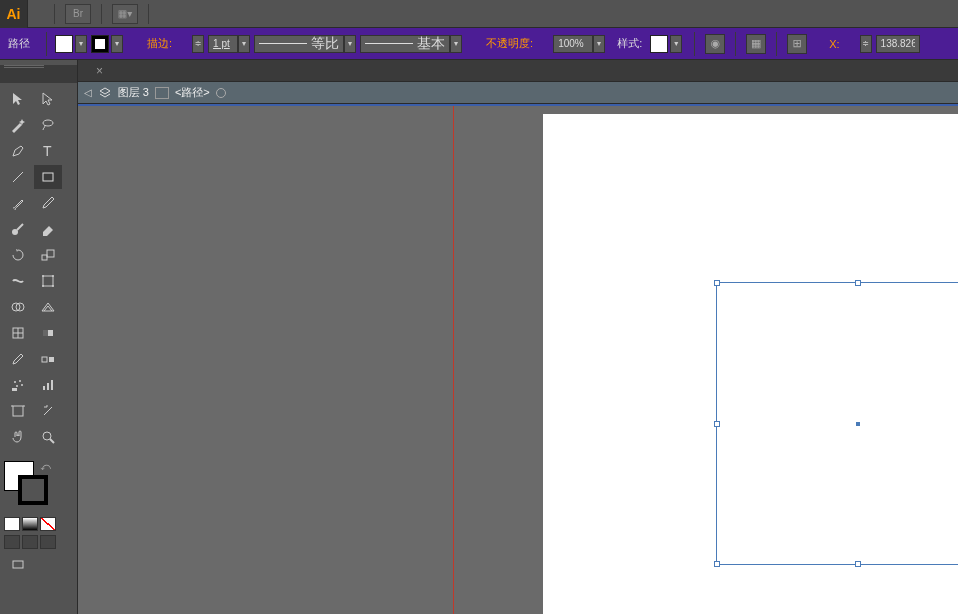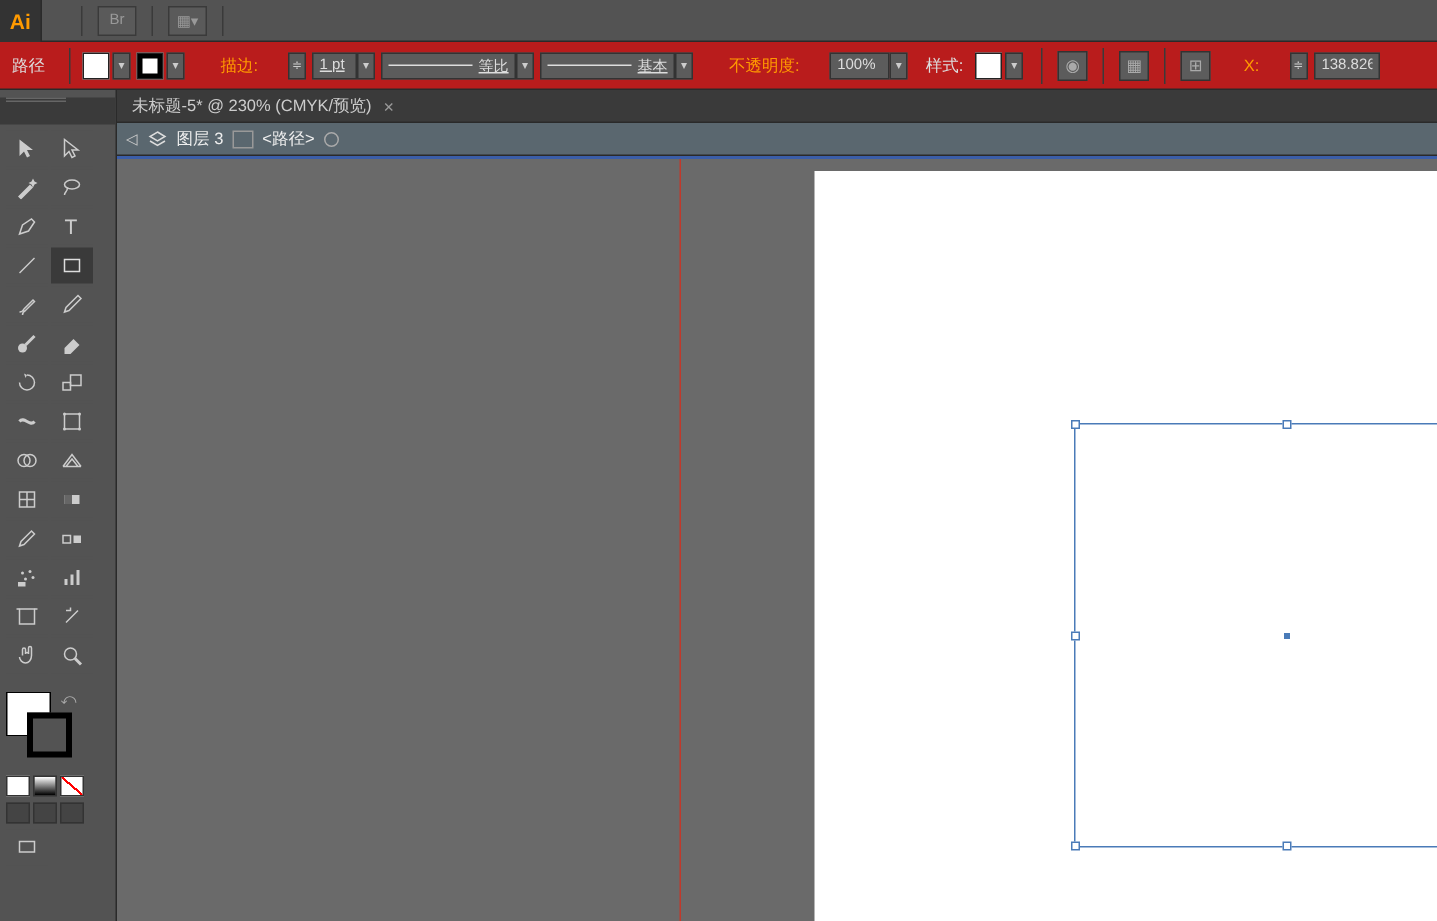--- a/index.html
+++ b/index.html
@@ -4,34 +4,34 @@
 <style>
 *{margin:0;padding:0;box-sizing:border-box;font-family:"Microsoft YaHei",sans-serif;}
 body{background:#4a4a4a;width:958px;height:614px;overflow:hidden;font-size:11px;color:#ccc;}
 .menubar{height:28px;background:#535353;display:flex;align-items:center;border-bottom:1px solid #2a2a2a;}
 .app-icon{width:28px;height:28px;background:#333;color:#ff9a00;display:flex;align-items:center;justify-content:center;font-weight:bold;font-size:14px;border-right:1px solid #2a2a2a;}
 .menu-items{display:flex;align-items:center;}
 .menu-item{padding:0 8px;height:28px;line-height:28px;color:#ddd;cursor:pointer;}
 .menubar-right{display:flex;align-items:flex-start;gap:4px;margin-left:20px;}
 .menubar-sep{width:1px;height:20px;background:#3a3a3a;margin:0 6px;}
 .mb-btn{width:26px;height:20px;background:#5a5a5a;border:1px solid #3a3a3a;display:flex;align-items:center;justify-content:center;font-size:10px;color:#999;}
-.controlbar{height:32px;background:#b91c1c;display:flex;align-items:center;padding:0 8px;border-bottom:1px solid #2a2a2a;}
+.controlbar{height:32px;background:#4c1d95;display:flex;align-items:center;padding:0 8px;border-bottom:1px solid #2a2a2a;}
 .cb-label{color:#ddd;font-size:11px;margin-right:8px;}
 .cb-sep{width:1px;height:24px;background:#3a3a3a;margin:0 8px;}
 .swatch{width:18px;height:18px;border:1px solid #222;margin-right:2px;}
 .swatch-white{background:#fff;}
 .swatch-none{background:#fff;position:relative;}
 .swatch-none::after{content:"";position:absolute;left:0;top:0;right:0;bottom:0;background:linear-gradient(to top right,transparent 46%,red 46%,red 54%,transparent 54%);}
 .dd{width:12px;height:18px;background:#5c5c5c;border:1px solid #333;display:flex;align-items:center;justify-content:center;color:#ccc;font-size:8px;margin-right:4px;}
 .cb-text{color:#ff9a00;font-size:11px;margin:0 20px;}
 .cb-input{background:#5c5c5c;border:1px solid #333;color:#ddd;font-size:10px;padding:2px 4px;height:18px;}
 .cb-select{background:#5c5c5c;border:1px solid #333;color:#ddd;font-size:10px;height:18px;display:flex;align-items:center;padding:0 4px;}
 .cb-line{height:1px;background:#ddd;flex:1;}
 .linesel{display:flex;align-items:center;width:90px;gap:4px;}
-.linesel .lbl{color:#ddd;font-size:10px;text-decoration:underline;}
+.linesel .lbl{color:#ddd;font-size:14px;}
 .iconbtn{width:20px;height:20px;background:#5c5c5c;border:1px solid #333;display:flex;align-items:center;justify-content:center;color:#aaa;font-size:11px;margin:0 2px;}
 .main{display:flex;height:554px;}
 .sidebar{width:78px;background:#535353;border-right:1px solid #2a2a2a;}
 .tab-strip{height:18px;background:#3a3a3a;}
 .tab-handle{width:40px;height:8px;margin:5px 0 0 4px;border-top:3px double #666;}
 .toolgrid{padding:4px;}
 .toolrow{display:flex;gap:2px;margin-bottom:2px;}
 .tool{width:28px;height:24px;background:#535353;display:flex;align-items:center;justify-content:center;color:#ccc;}
 .tool.active{background:#3a3a3a;}
 .tool svg{width:16px;height:16px;}
@@ -327,21 +327,20 @@
       <div class="tool">
           <svg viewBox="0 0 16 16">
             <rect x="3" y="4" width="10" height="7" fill="none" stroke="#ccc"></rect>
           </svg>
         </div>
     </div>
   </div>
 
   <div class="content">
     <div class="doctab">
-      <span class="doctab-label">未标题-5* @ 230% (CMYK/预览)</span>
       <span class="doctab-close">×</span>
     </div>
     <div class="pathbar">
       <span class="pb-arrow">◁</span>
       <svg width="14" height="14" viewBox="0 0 14 14">
           <path d="M7 2l5 3-5 3-5-3z M2 8l5 3 5-3" fill="none" stroke="#ddd"></path>
         </svg>
       <span>图层 3</span>
       <span class="pb-icon"></span>
       <span>&lt;路径&gt;</span>

